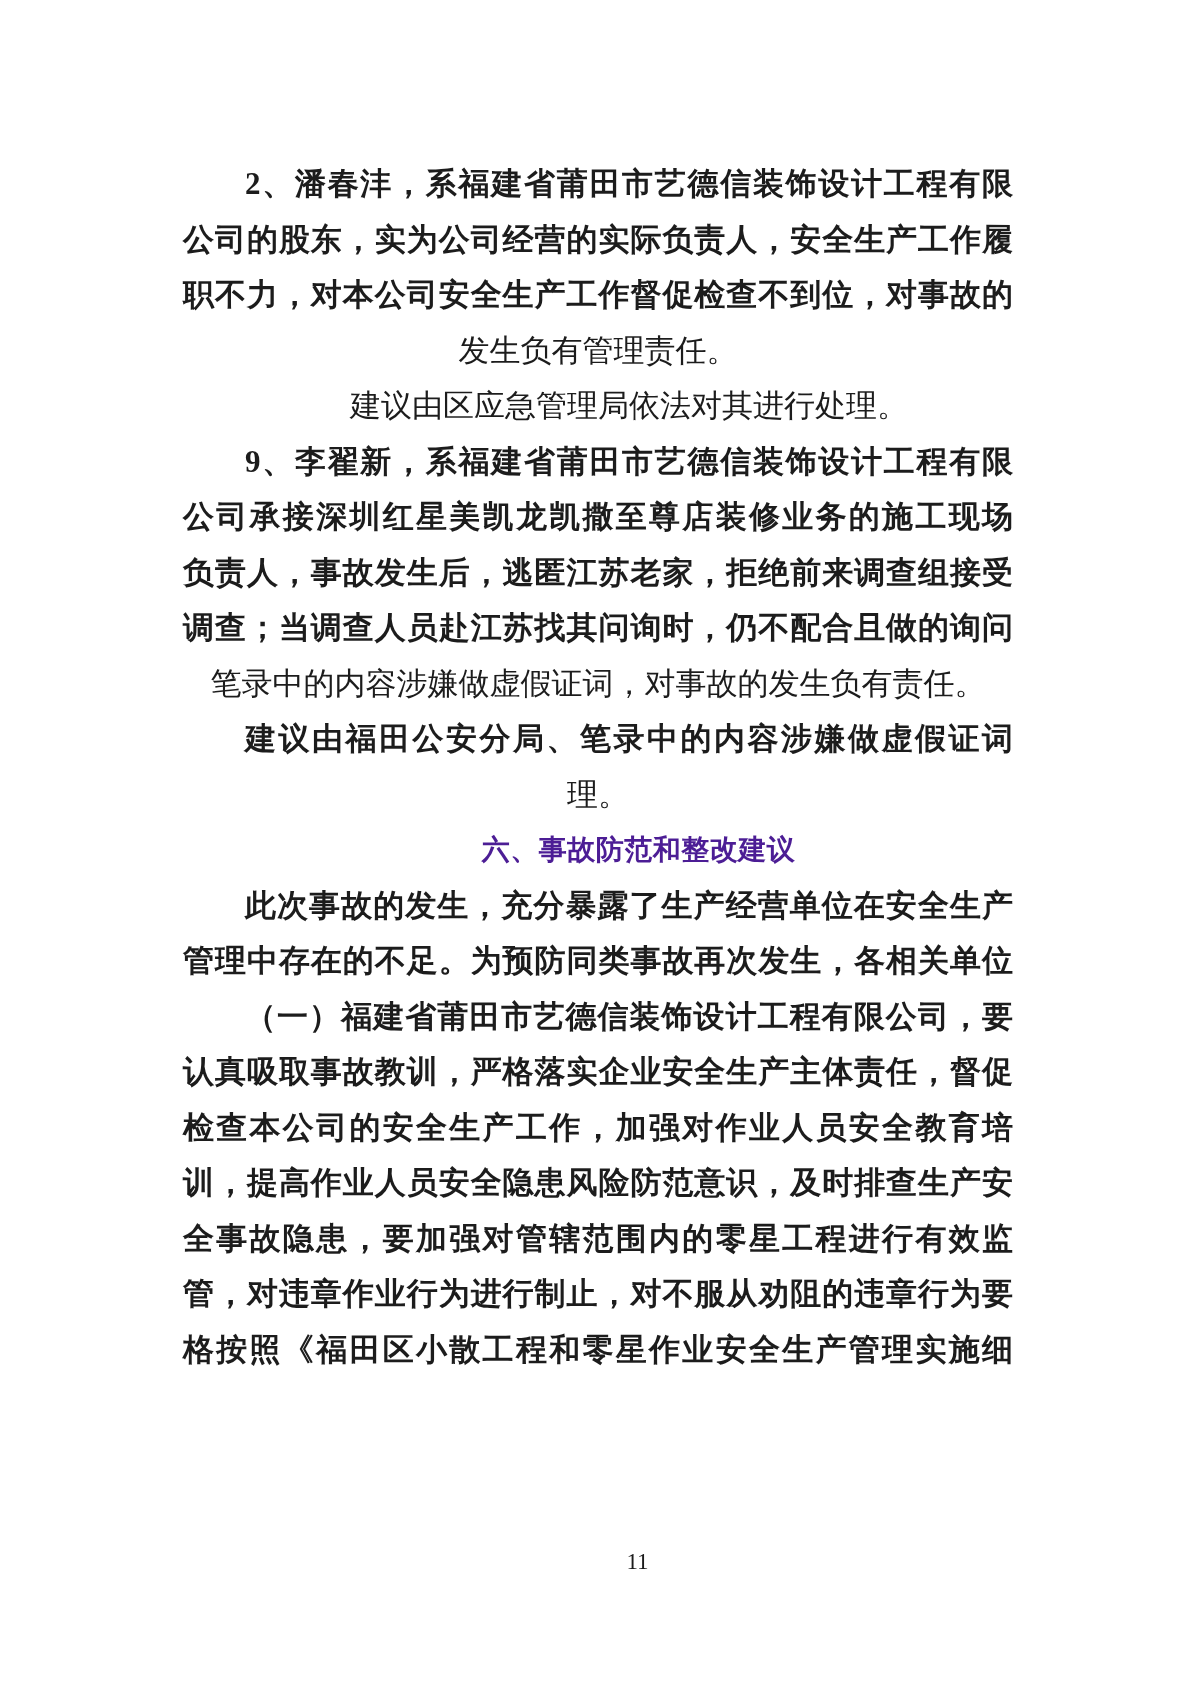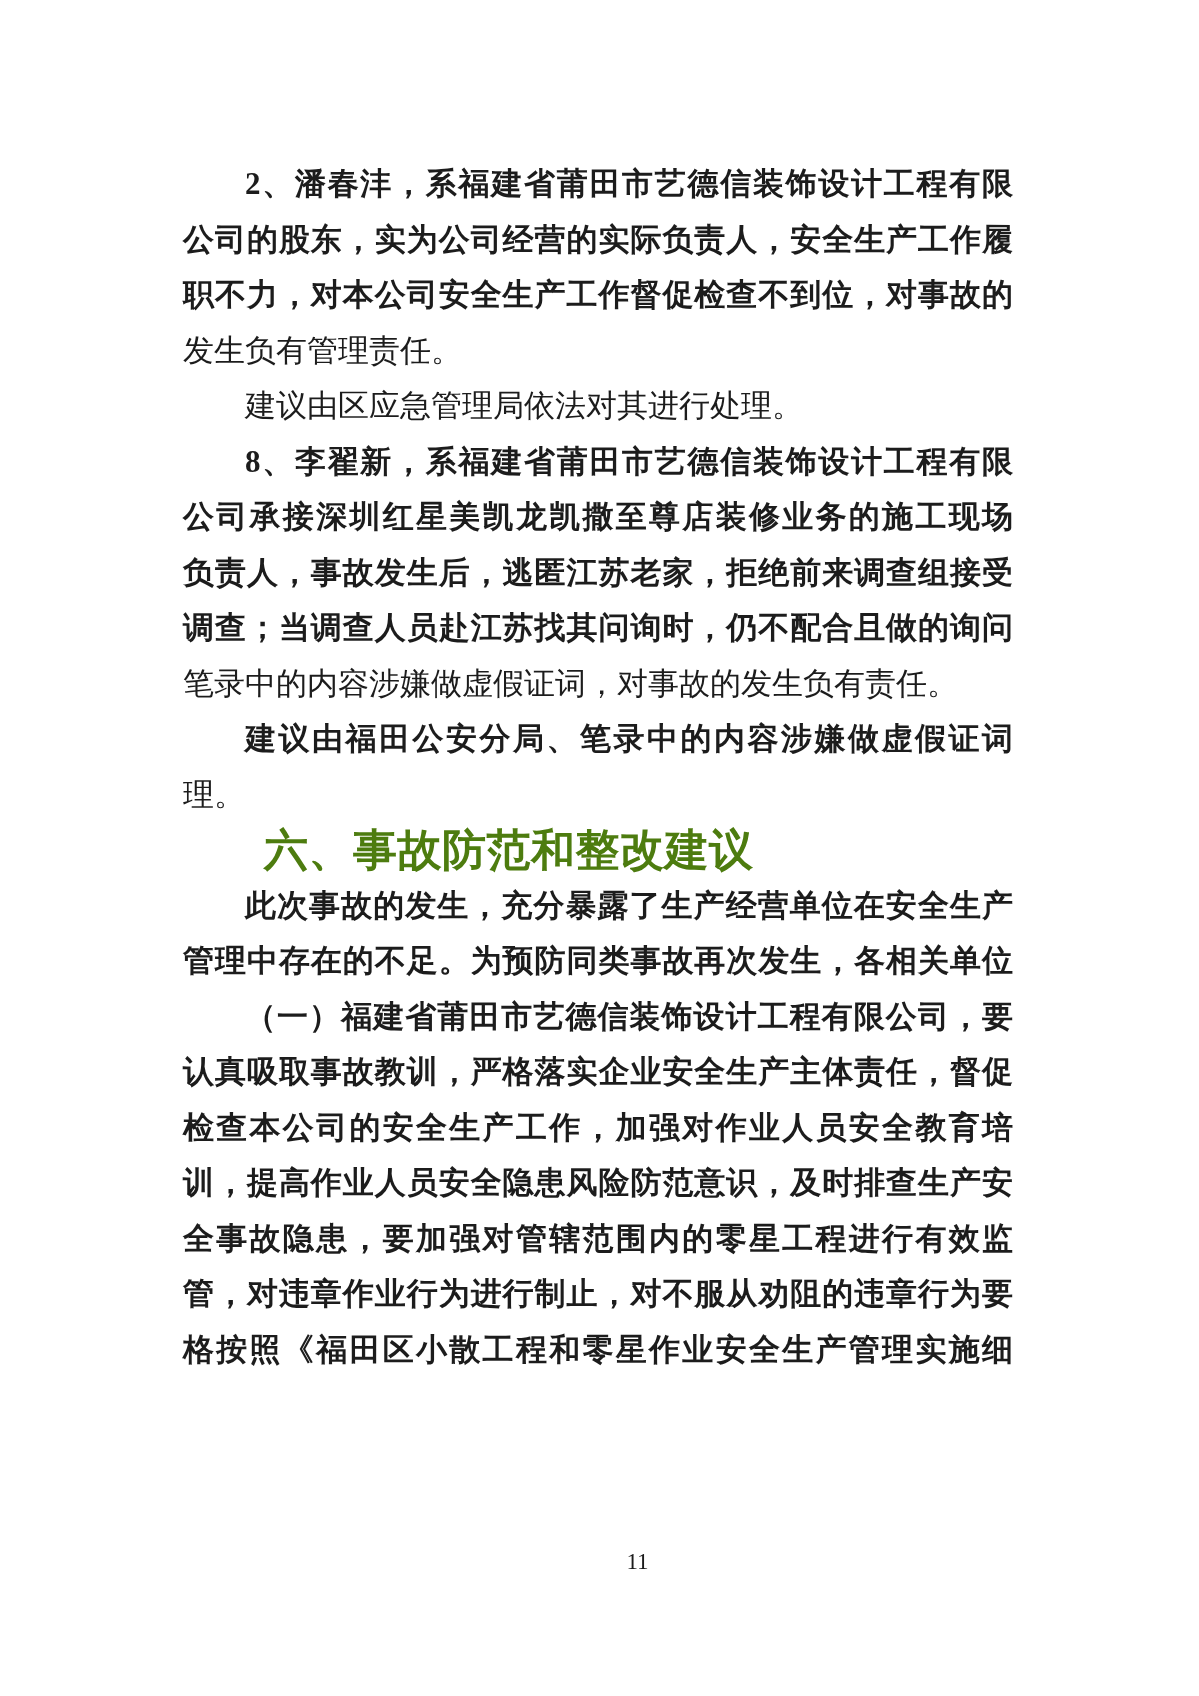--- a/index.html
+++ b/index.html
@@ -21,38 +21,38 @@
     position: absolute;
     left: 183px;
     top: 156px;
     width: 830px;
   }
   .line {
     height: 55.5px;
     line-height: 55.5px;
     font-size: 31px;
     white-space: nowrap;
-    text-align: left;
+    text-align: center;
   }
   .line.fill {
     white-space: normal;
     text-align: justify;
     text-align-last: justify;
     font-weight: bold;
   }
   .line.indent {
     padding-left: 62px;
   }
   .line.heading {
     font-family: "Liberation Sans", "DejaVu Sans", sans-serif;
     font-weight: 700;
-    font-size: 44px;
+    font-size: 28px;
     letter-spacing: 0.5px;
     padding-left: 81px;
-    color: #4d7c0f;
+    color: #4c1d95;
   }
   .page-number {
     position: absolute;
     top: 1549px;
     left: 0;
     width: 100%;
     text-align: center;
     font-size: 23px;
     color: #1c1c1c;
     font-family: "Liberation Serif", "DejaVu Serif", serif;
@@ -62,21 +62,21 @@
 </head>
 <body>
 
 <div class="page">
   <main class="text-block" id="lines-container">
       <div class="line indent fill">2、潘春沣，系福建省莆田市艺德信装饰设计工程有限</div>
       <div class="line fill">公司的股东，实为公司经营的实际负责人，安全生产工作履</div>
       <div class="line fill">职不力，对本公司安全生产工作督促检查不到位，对事故的</div>
       <div class="line">发生负有管理责任。</div>
       <div class="line indent">建议由区应急管理局依法对其进行处理。</div>
-      <div class="line indent fill">8、李翟新，系福建省莆田市艺德信装饰设计工程有限</div>
+      <div class="line indent fill">9、李翟新，系福建省莆田市艺德信装饰设计工程有限</div>
       <div class="line fill">公司承接深圳红星美凯龙凯撒至尊店装修业务的施工现场</div>
       <div class="line fill">负责人，事故发生后，逃匿江苏老家，拒绝前来调查组接受</div>
       <div class="line fill">调查；当调查人员赴江苏找其问询时，仍不配合且做的询问</div>
       <div class="line">笔录中的内容涉嫌做虚假证词，对事故的发生负有责任。</div>
       <div class="line indent fill">建议由福田公安分局、笔录中的内容涉嫌做虚假证词</div>
       <div class="line">理。</div>
       <div class="line heading">六、事故防范和整改建议</div>
       <div class="line indent fill">此次事故的发生，充分暴露了生产经营单位在安全生产</div>
       <div class="line fill">管理中存在的不足。为预防同类事故再次发生，各相关单位</div>
       <div class="line indent fill">（一）福建省莆田市艺德信装饰设计工程有限公司，要</div>

